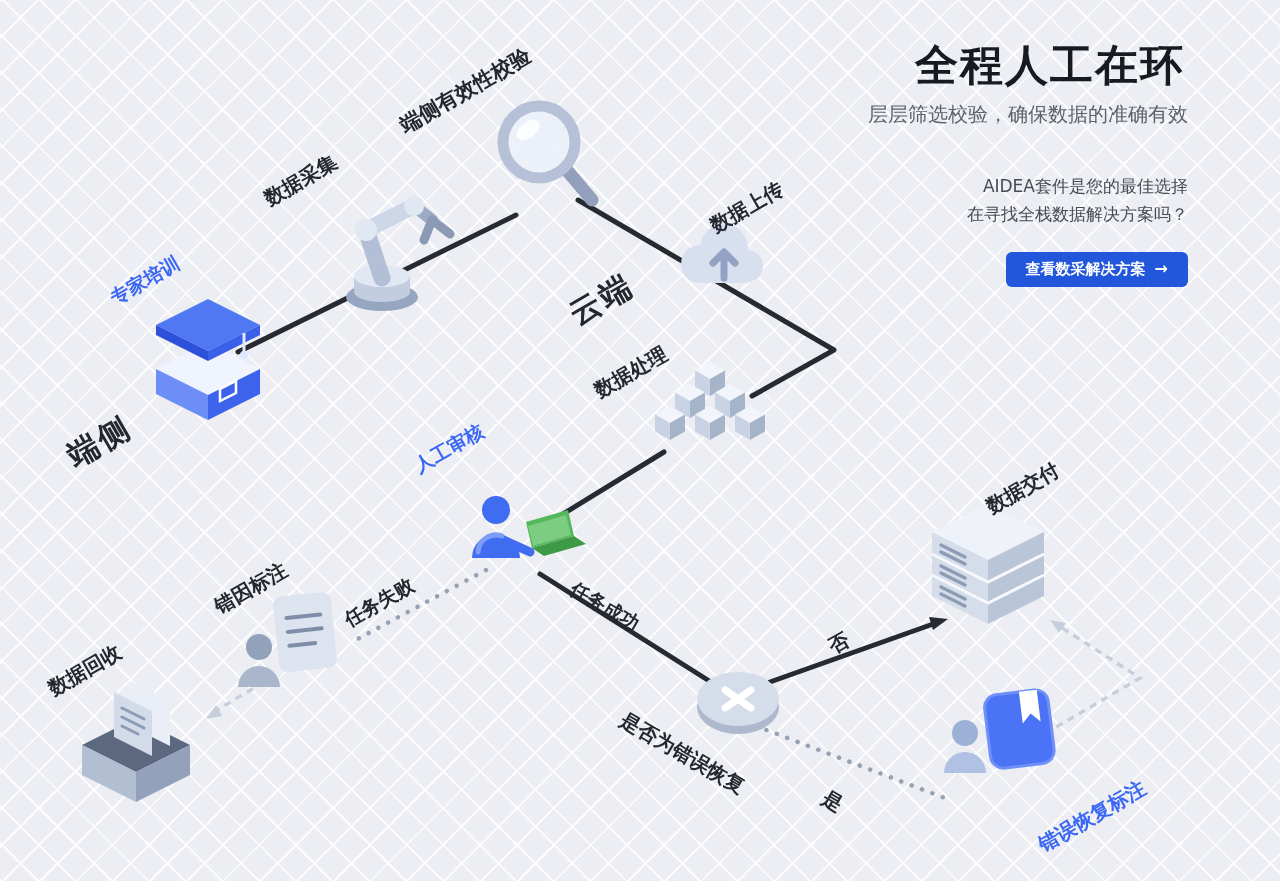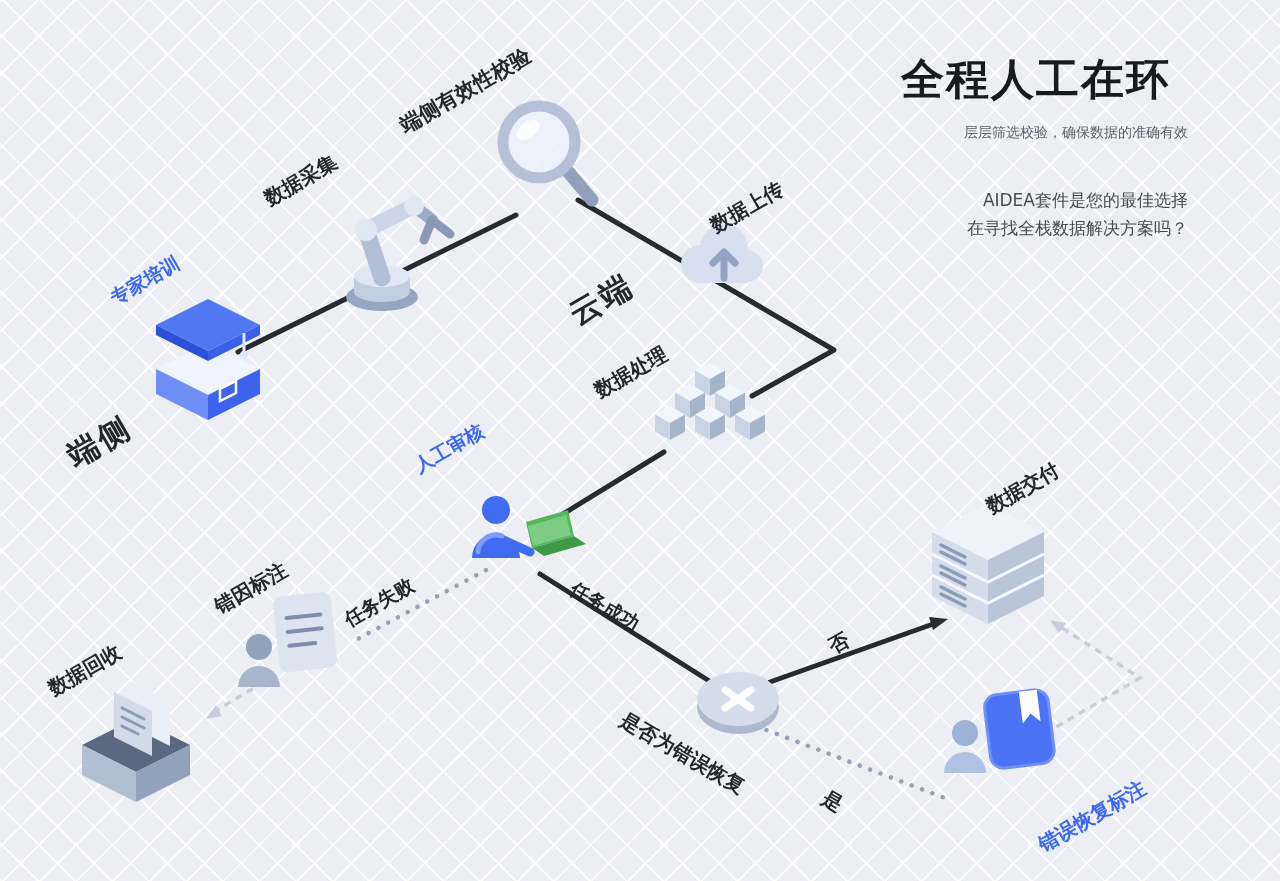--- a/index.html
+++ b/index.html
@@ -17,22 +17,22 @@
   .icon{position:absolute;z-index:2;line-height:0;}
   .lbl{
     position:absolute;z-index:3;white-space:nowrap;
     font-weight:700;color:#24272e;transform-origin:0 50%;line-height:1.2;
   }
   .lbl.up{transform:rotate(-30deg);}
   .lbl.down{transform:rotate(30deg);}
   .lbl.blue{color:#3a67f4;}
   .lbl.xl{font-size:31px;letter-spacing:3px;font-weight:800;}
   .hero{position:absolute;right:92px;top:36px;width:440px;text-align:right;z-index:4;}
-  .hero-title{margin:17px;font-size:43px;font-weight:800;color:#171a20;letter-spacing:2px;line-height:1.25;}
-  .hero-sub{margin-top:8px;font-size:14px;color:#5c626c;}
+  .hero-title{margin:3px;font-size:43px;font-weight:800;color:#171a20;letter-spacing:2px;line-height:1.25;}
+  .hero-sub{margin-top:8px;font-size:20px;color:#5c626c;}
   .hero-promo{margin-top:44px;font-size:17px;color:#464c55;line-height:1.65;}
   .cta{
     margin-top:24px;display:inline-flex;align-items:center;gap:9px;
     background:#2256db;color:#ffffff;border-radius:6px;padding:8px 20px;
     font-size:15px;font-weight:700;cursor:pointer;text-decoration:none;
   }
   .cta-arrow{font-size:16px;line-height:1;}
 </style>
 </head>
 <body>
@@ -258,15 +258,21 @@
 
   <div class="lbl up blue" style="left:1040px;top:834px;font-size:20px">错误恢复标注</div>
 
   <div class="hero">
     <h1 class="hero-title">全程人工在环</h1>
     <div class="hero-sub">层层筛选校验，确保数据的准确有效</div>
     <div class="hero-promo">
       <div>AIDEA套件是您的最佳选择</div>
       <div>在寻找全栈数据解决方案吗？</div>
     </div>
+    <div>
+      <a class="cta">
+        <span>查看数采解决方案</span>
+        <span class="cta-arrow">→</span>
+      </a>
+    </div>
   </div>
 
 </div>
 
 </body></html>

